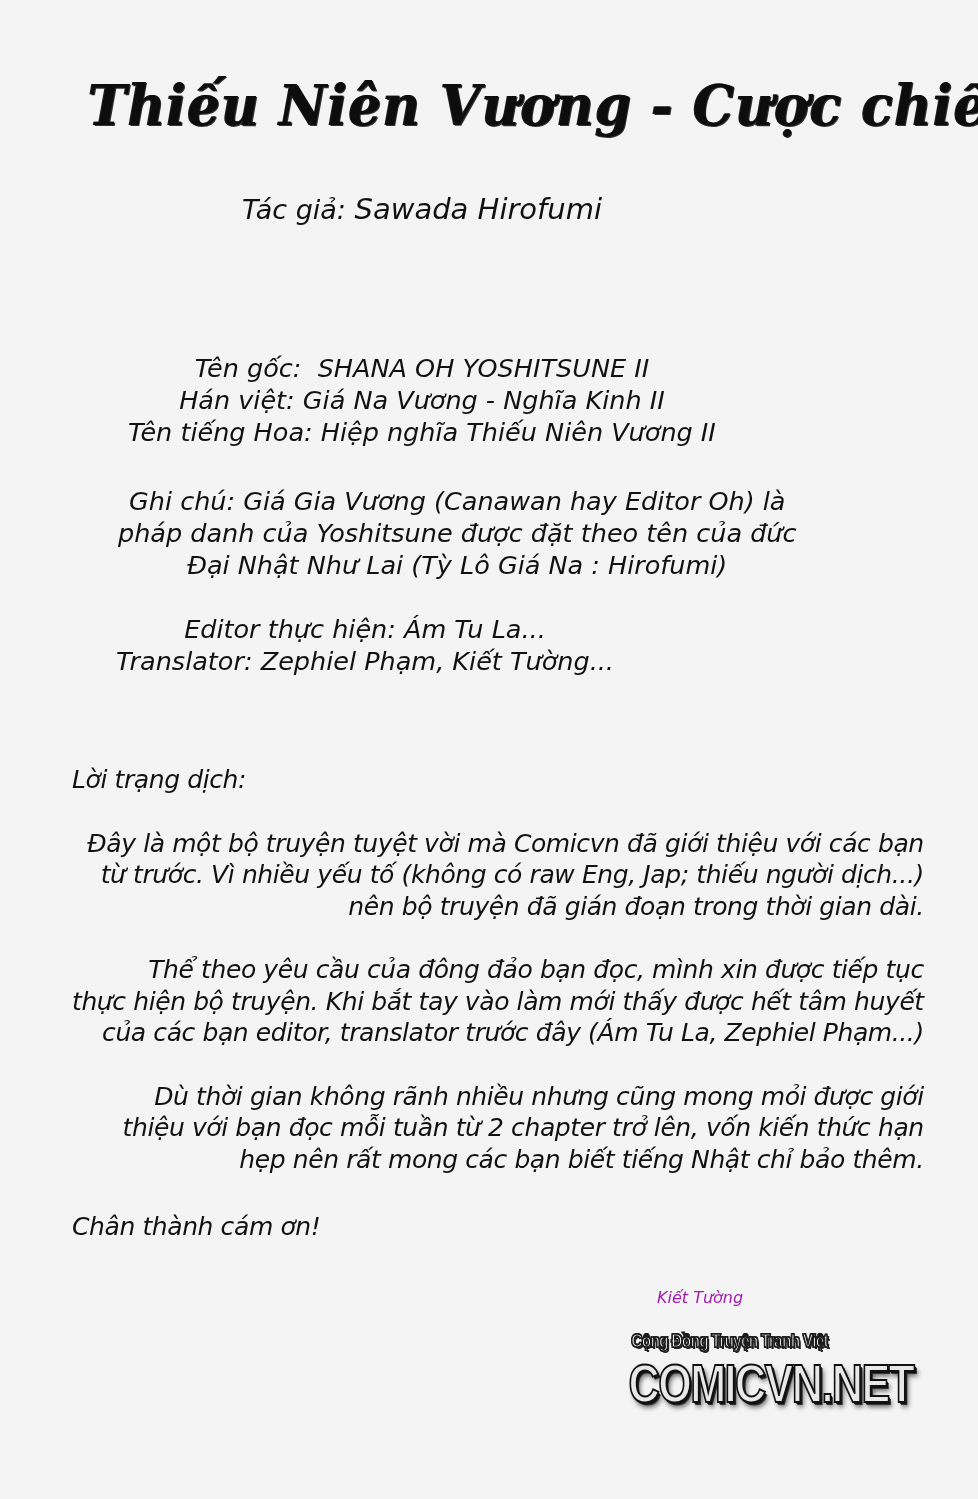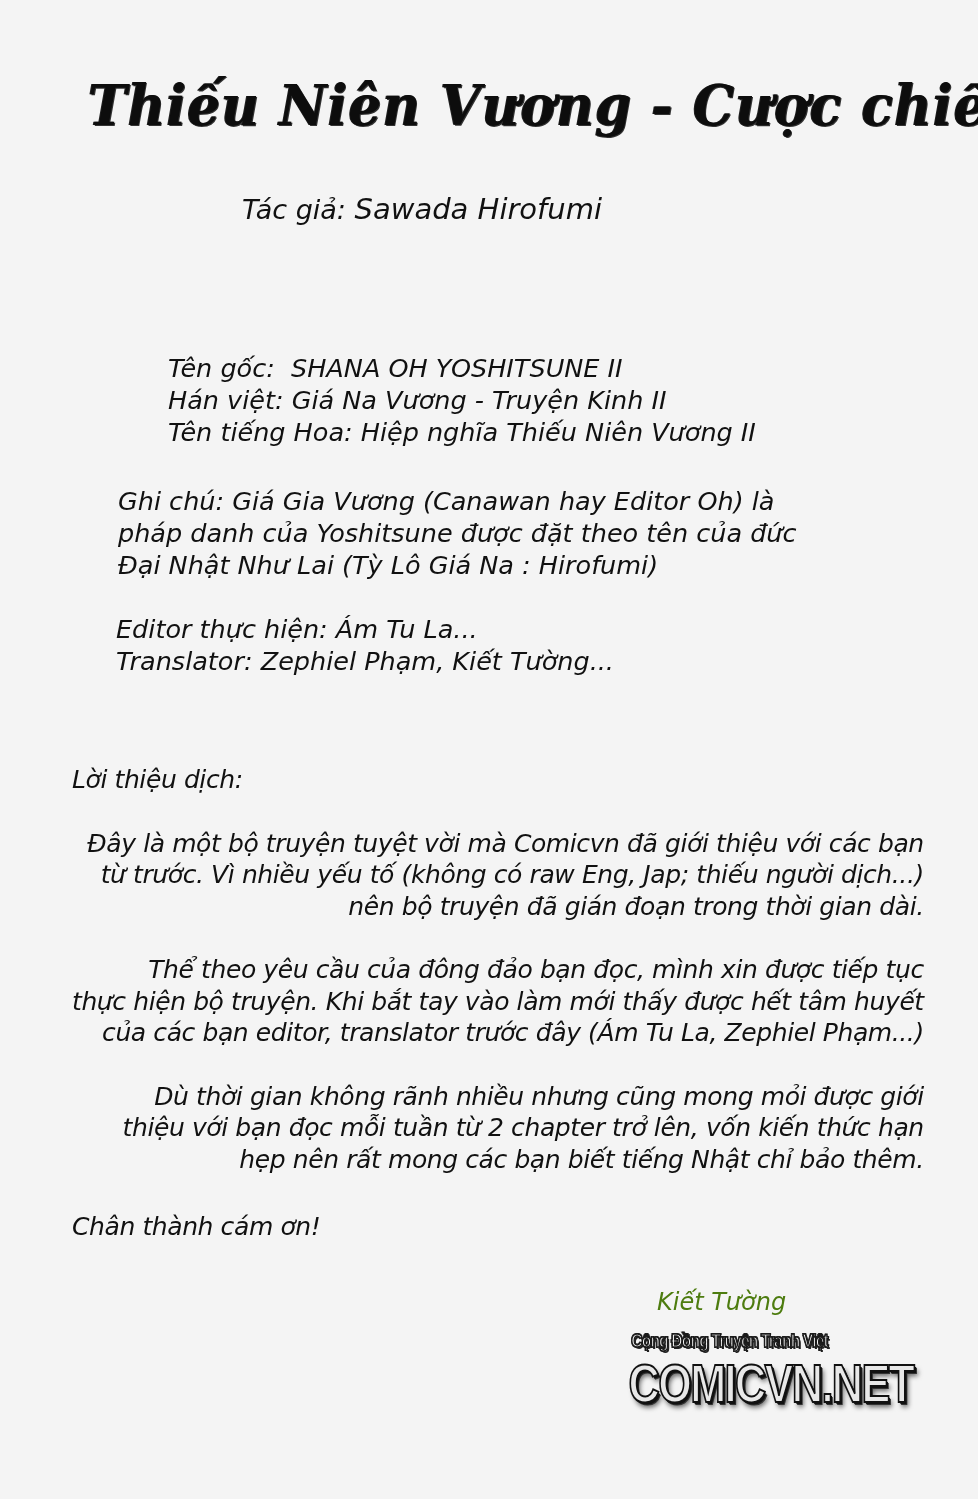--- a/index.html
+++ b/index.html
@@ -31,46 +31,46 @@
       transform-origin: left top;
       text-shadow: 1px 1px 0 #333, -1px 0 0 #222;
     }
     .block {
       font-style: italic;
       font-size: 25.5px;
       line-height: 32px;
       white-space: nowrap;
       color: #111;
     }
-    .block .line { display: block; }
+    .block .line { display: block; text-align: center; }
     .author-block { left: 242px; top: 192px; font-size: 27px; line-height: 35px; }
     .author-block .l1 .val { font-size: 29px; }
-    .names-block { left: 128px; top: 352px; line-height: 32px; margin-left: 40px; }
+    .names-block { left: 128px; top: 352px; line-height: 32px; }
     .note-block { left: 118px; top: 485px; line-height: 32px; }
     .credits-block { left: 116px; top: 613px; line-height: 32px; }
     .translator-note {
       left: 72px;
       top: 764px;
       font-style: italic;
       font-size: 25px;
       line-height: 31.5px;
       color: #111;
       white-space: nowrap;
       letter-spacing: -0.4px;
     }
     .translator-note .heading { display: block; }
     .translator-note .para { display: block; margin-top: 32px; text-align: right; }
     .translator-note .para .line { display: block; }
     .translator-note .closing { display: block; margin-top: 36px; }
     .signature {
       left: 657px;
       top: 1288px;
       font-style: italic;
-      font-size: 24px;
-      color: #4d7c0f;
+      font-size: 16px;
+      color: #a21caf;
       white-space: nowrap;
     }
     .watermark {
       left: 604px;
       top: 1330px;
       width: 246px;
       text-align: right;
     }
     .wm-tagline {
       font-family: "Liberation Sans", sans-serif;
@@ -112,21 +112,21 @@
   </span>
 </div>
 
 <div class="abs block names-block">
   <span class="line">
     <span>Tên gốc:</span>
     &nbsp;<span>SHANA OH YOSHITSUNE II</span>
   </span>
   <span class="line">
     <span>Hán việt:</span>
-    <span>Giá Na Vương - Truyện Kinh II</span>
+    <span>Giá Na Vương - Nghĩa Kinh II</span>
   </span>
   <span class="line">
     <span>Tên tiếng Hoa:</span>
     <span>Hiệp nghĩa Thiếu Niên Vương II</span>
   </span>
 </div>
 
 <div class="abs block note-block">
   <span class="line">Ghi chú: Giá Gia Vương (Canawan hay Editor Oh) là</span>
   <span class="line">pháp danh của Yoshitsune được đặt theo tên của đức</span>
@@ -138,21 +138,21 @@
     <span>Editor thực hiện:</span>
     <span>Ám Tu La...</span>
   </span>
   <span class="line">
     <span>Translator:</span>
     <span>Zephiel Phạm, Kiết Tường...</span>
   </span>
 </div>
 
 <div class="abs translator-note">
-  <span class="heading">Lời thiệu dịch:</span>
+  <span class="heading">Lời trạng dịch:</span>
 
   <span class="para">
     <span class="line">Đây là một bộ truyện tuyệt vời mà Comicvn đã giới thiệu với các bạn</span>
     <span class="line">từ trước. Vì nhiều yếu tố (không có raw Eng, Jap; thiếu người dịch...)</span>
     <span class="line">nên bộ truyện đã gián đoạn trong thời gian dài.</span>
   </span>
 
   <span class="para">
     <span class="line">Thể theo yêu cầu của đông đảo bạn đọc, mình xin được tiếp tục</span>
     <span class="line">thực hiện bộ truyện. Khi bắt tay vào làm mới thấy được hết tâm huyết</span>

